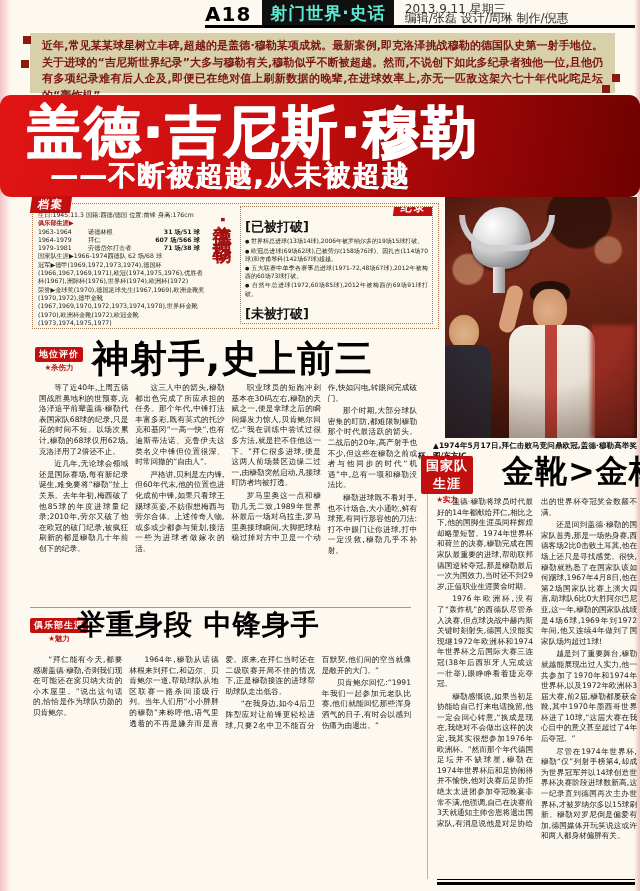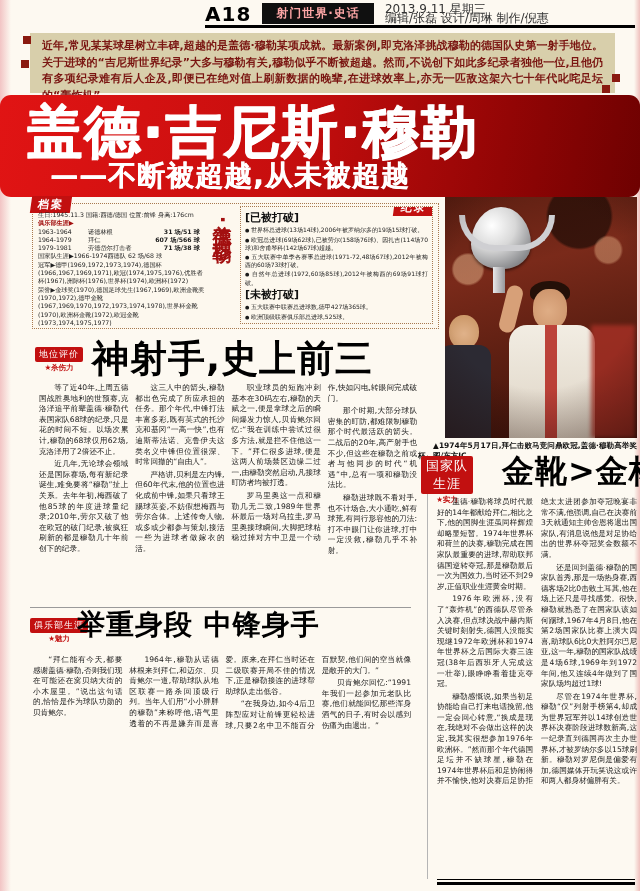--- a/index.html
+++ b/index.html
@@ -5,21 +5,21 @@
   html,body{margin:0;padding:0;}
   body{width:640px;height:891px;position:relative;overflow:hidden;
        background:#fdf9f1;font-family:"DejaVu Sans","Liberation Sans",sans-serif;color:#1c1c1c;}
   .abs{position:absolute;}
   
   .edge-l{left:0;top:0;width:11px;height:891px;background:linear-gradient(90deg,#f2c4c4,#fdf9f1);}
   .edge-r{right:0;top:0;width:6px;height:891px;background:linear-gradient(270deg,#efc0bd,#fdf9f1);}
   
   .hdr{left:205px;top:3px;width:430px;height:21px;display:flex;align-items:center;gap:11px;}
   .hdr .pageno{font-size:20px;font-weight:900;letter-spacing:1px;color:#000;}
-  .hdr .secbox{background:#101010;color:#fca5a5;font-weight:bold;font-size:12px;padding:2px 14px;letter-spacing:1px;}
+  .hdr .secbox{background:#101010;color:#5eead4;font-weight:bold;font-size:17px;padding:2px 8px;letter-spacing:1px;}
   .hdr .meta{font-size:12px;line-height:8.5px;color:#333;}
   .hdr-rule{left:205px;top:25px;width:430px;height:2.5px;background:#000;}
   
   .intro{left:30px;top:33px;width:585px;height:60px;background:#d8cfab;}
   .intro p{margin:0;padding:5px 12px;font-size:11px;font-weight:bold;color:#7a1511;
            line-height:1.52;text-align:justify;}
   .sq{width:8px;height:8px;background:#8a1a10;}
   
   .band{left:0;top:95px;width:640px;height:102px;
         background:linear-gradient(100deg,#e11414 0%,#c70e0e 45%,#930505 78%,#6e0101 100%);border-radius:11px;}
@@ -57,29 +57,29 @@
   .profile p{margin:0;}
   .profile .lead{color:#a31010;font-weight:bold;}
   .profile .row{display:flex;}
   .profile .row .years{width:50px;}
   .profile .row .name{width:62px;}
   .profile .row .record{flex:1;text-align:right;padding-right:6px;font-weight:bold;}
   .vname{position:absolute;left:177px;top:6px;width:26px;height:112px;writing-mode:vertical-rl;
          font-size:19px;font-weight:900;color:#a31010;letter-spacing:3px;line-height:26px;}
   .recright{position:absolute;left:207px;top:2px;width:193px;height:118px;border:1px dotted #a8794f;
             padding:3px 4px;box-sizing:border-box;overflow:hidden;}
-  .recright h4{margin:0 0 1px;font-size:11px;color:#111;}
+  .recright h4{margin:8px 0 1px;font-size:13px;color:#111;}
   .bullets p{margin:0 0 1px;font-size:6px;line-height:7.6px;text-align:justify;}
   .bullets p:before{content:"● ";font-size:5px;}
   
   .caption{left:418px;top:441px;width:219px;font-size:7.5px;line-height:10px;color:#111;
            text-align:justify;text-indent:2em;font-weight:600;}
   
   .slabel{text-align:center;width:58px;}
-  .slabel .box{display:inline-block;background:#c21010;color:#fff;font-weight:normal;font-size:9px;
+  .slabel .box{display:inline-block;background:#c21010;color:#fff;font-weight:bold;font-size:9px;
                padding:1px 4px;border-radius:2px;letter-spacing:1px;}
   .slabel .tag{font-size:7.5px;color:#c21010;font-weight:bold;margin-top:1px;}
   .headline{font-weight:900;color:#000000;white-space:nowrap;letter-spacing:1px;}
   .h1a{left:92px;top:334px;font-size:37px;}
   .h3a{left:77px;top:606px;font-size:28px;}
   .hna{left:502px;top:450px;font-size:32px;}
   .lab1{left:30px;top:342px;}
   .lab3{left:30px;top:613px;}
   .labn{left:421px;top:456px;width:52px;}
   .labn .box{font-size:13px;}
@@ -220,16 +220,17 @@
 <div class="abs slabel labn">
   <span class="box">国家队生涯</span>
   <div class="tag">★实力</div>
 </div>
 <div class="abs headline hna">金靴&gt;金杯</div>
 <div class="abs bodycols cols2 natbody">
     <p>盖德·穆勒将球员时代最好的14年都献给拜仁,相比之下,他的国脚生涯虽同样辉煌却略显短暂。1974年世界杯和荷兰的决赛,穆勒完成在国家队最重要的进球,帮助联邦德国逆转夺冠,那是穆勒最后一次为国效力,当时还不到29岁,正值职业生涯黄金时期。</p>
     <p>1976年欧洲杯,没有了“轰炸机”的西德队尽管杀入决赛,但点球决战中赫内斯关键时刻射失,德国人没能实现继1972年欧洲杯和1974年世界杯之后国际大赛三连冠(38年后西班牙人完成这一壮举),眼睁睁看着捷克夺冠。</p>
     <p>穆勒感慨说,如果当初足协能给自己打来电话挽留,他一定会回心转意,“换成是现在,我绝对不会做出这样的决定,我其实很想参加1976年欧洲杯。”然而那个年代德国足坛并不缺球星,穆勒在1974年世界杯后和足协闹得并不愉快,他对决赛后足协拒绝太太进团参加夺冠晚宴非常不满,他强调,自己在决赛前3天就通知主帅舍恩将退出国家队,有消息说他是对足协给出的世界杯夺冠奖金数额不满。</p>
     <p>还是回到盖德·穆勒的国家队首秀,那是一场热身赛,西德客场2比0击败土耳其,他在场上还只是寻找感觉。很快,穆勒就熟悉了在国家队该如何踢球,1967年4月8日,他在第2场国家队比赛上演大四喜,助球队6比0大胜阿尔巴尼亚,这一年,穆勒的国家队战绩是4场6球,1969年到1972年间,他又连续4年做到了国家队场均超过1球!</p>
+    <p>越是到了重要舞台,穆勒就越能展现出过人实力,他一共参加了1970年和1974年世界杯,以及1972年欧洲杯3届大赛,前2届,穆勒都屡获金靴,其中1970年墨西哥世界杯进了10球,“这届大赛在我心目中的意义甚至超过了4年后夺冠。”</p>
     <p>尽管在1974年世界杯,穆勒“仅”列射手榜第4,却成为世界冠军并以14球创造世界杯决赛阶段进球数新高,这一纪录直到德国再次主办世界杯,才被罗纳尔多以15球刷新。穆勒对罗尼倒是偏爱有加,德国媒体开玩笑说这或许和两人都身材偏胖有关。</p>
   </div>
 <div class="abs botline1"></div>
 <div class="abs botline2"></div>
 
 </body></html>

